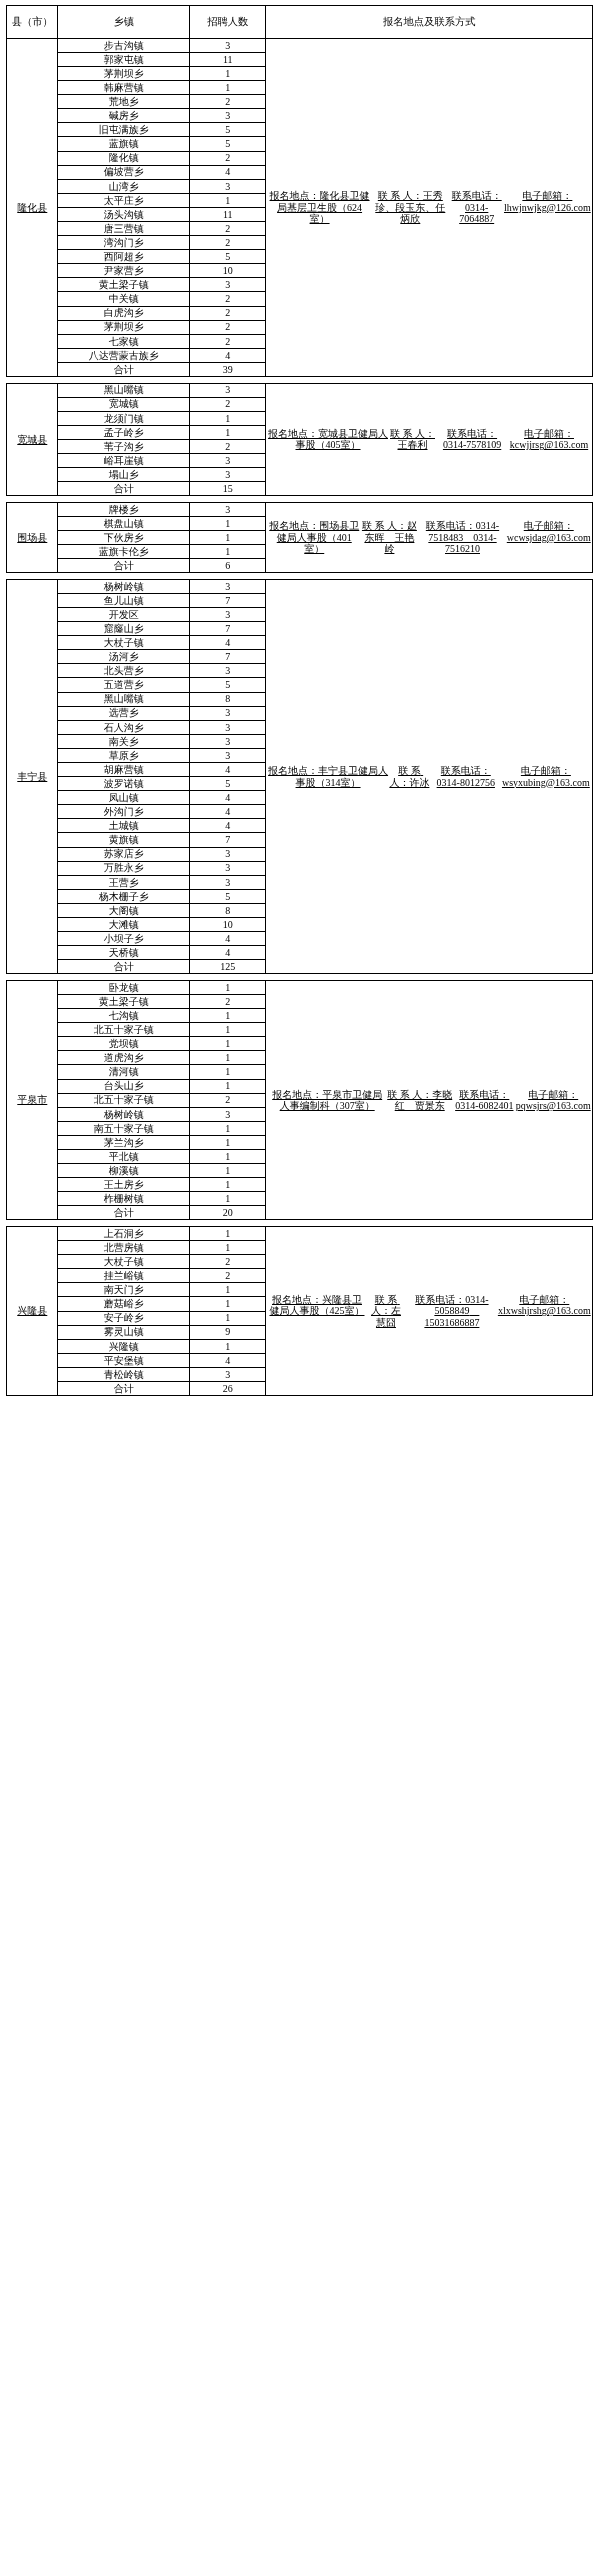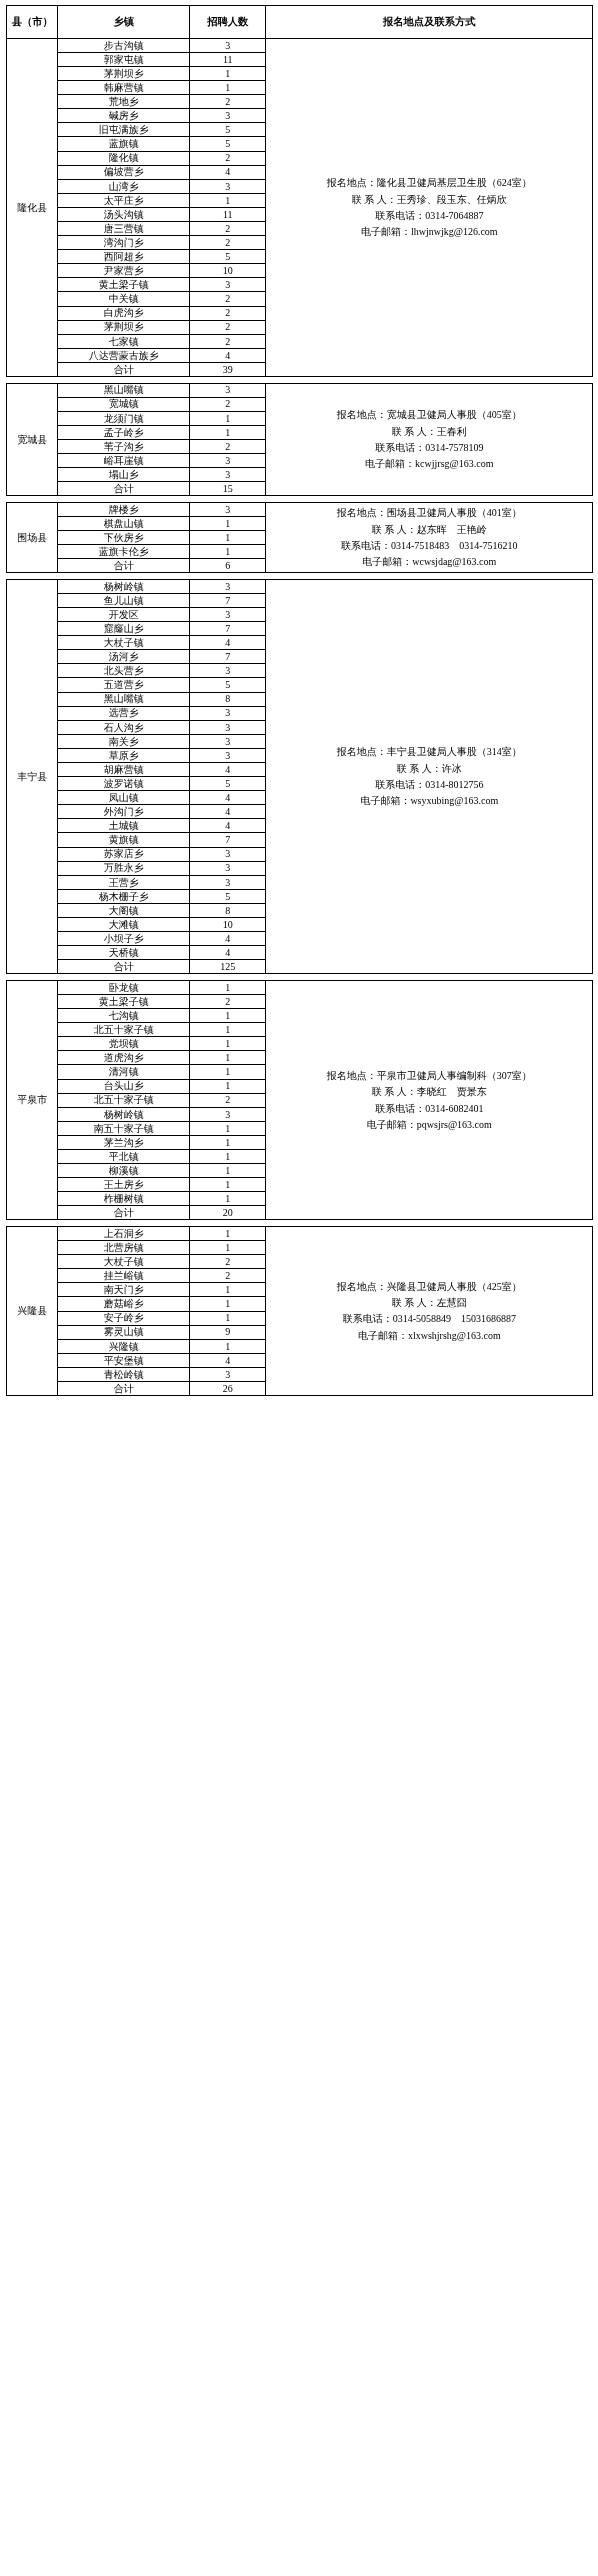--- a/index.html
+++ b/index.html
@@ -37,47 +37,48 @@
 
   table.main th, table.main td {
     border: 0.8px solid #000000;
     font-size: 10px;
     padding: 0.8px 1.6px;
     text-align: center;
     vertical-align: middle;
     line-height: 1.15;
   }
   table.main th {
-    font-weight: bold;
+    font-weight: normal;
     height: 33px;
     font-size: 10.3px;
   }
   td.county {
     font-weight: normal;
     font-size: 10.3px;
+    text-decoration: underline;
   }
   td.row-cell {
     height: 13px;
   }
   td.total-label {
     font-size: 10px;
   }
   td.contact {
     text-align: left;
     vertical-align: top;
     padding: 3.2px 4.8px 3.2px 4.8px;
     font-size: 10px;
     line-height: 1.25;
   }
   .contact-block {
     display: flex;
-    flex-direction: column;
     justify-content: flex-end;
     height: 100%;
     min-height: 100%;
+    text-decoration: underline;
   }
   .contact-line {
     padding: 2.4px 0;
     white-space: pre-wrap;
   }
   .spacer {
     height: 5.5px;
   }
 </style>
 </head>

